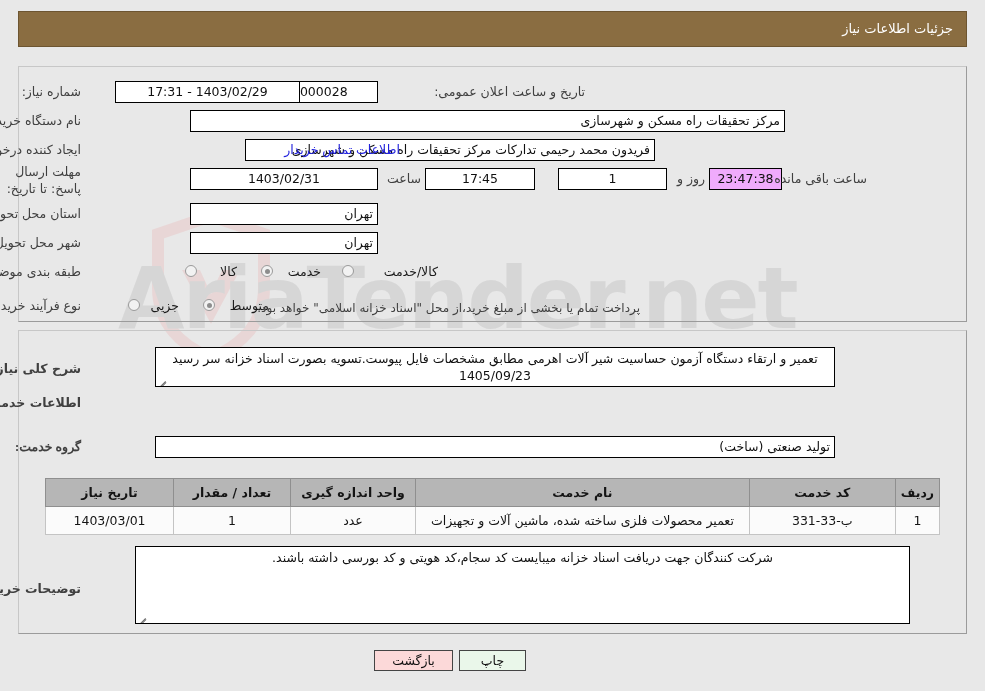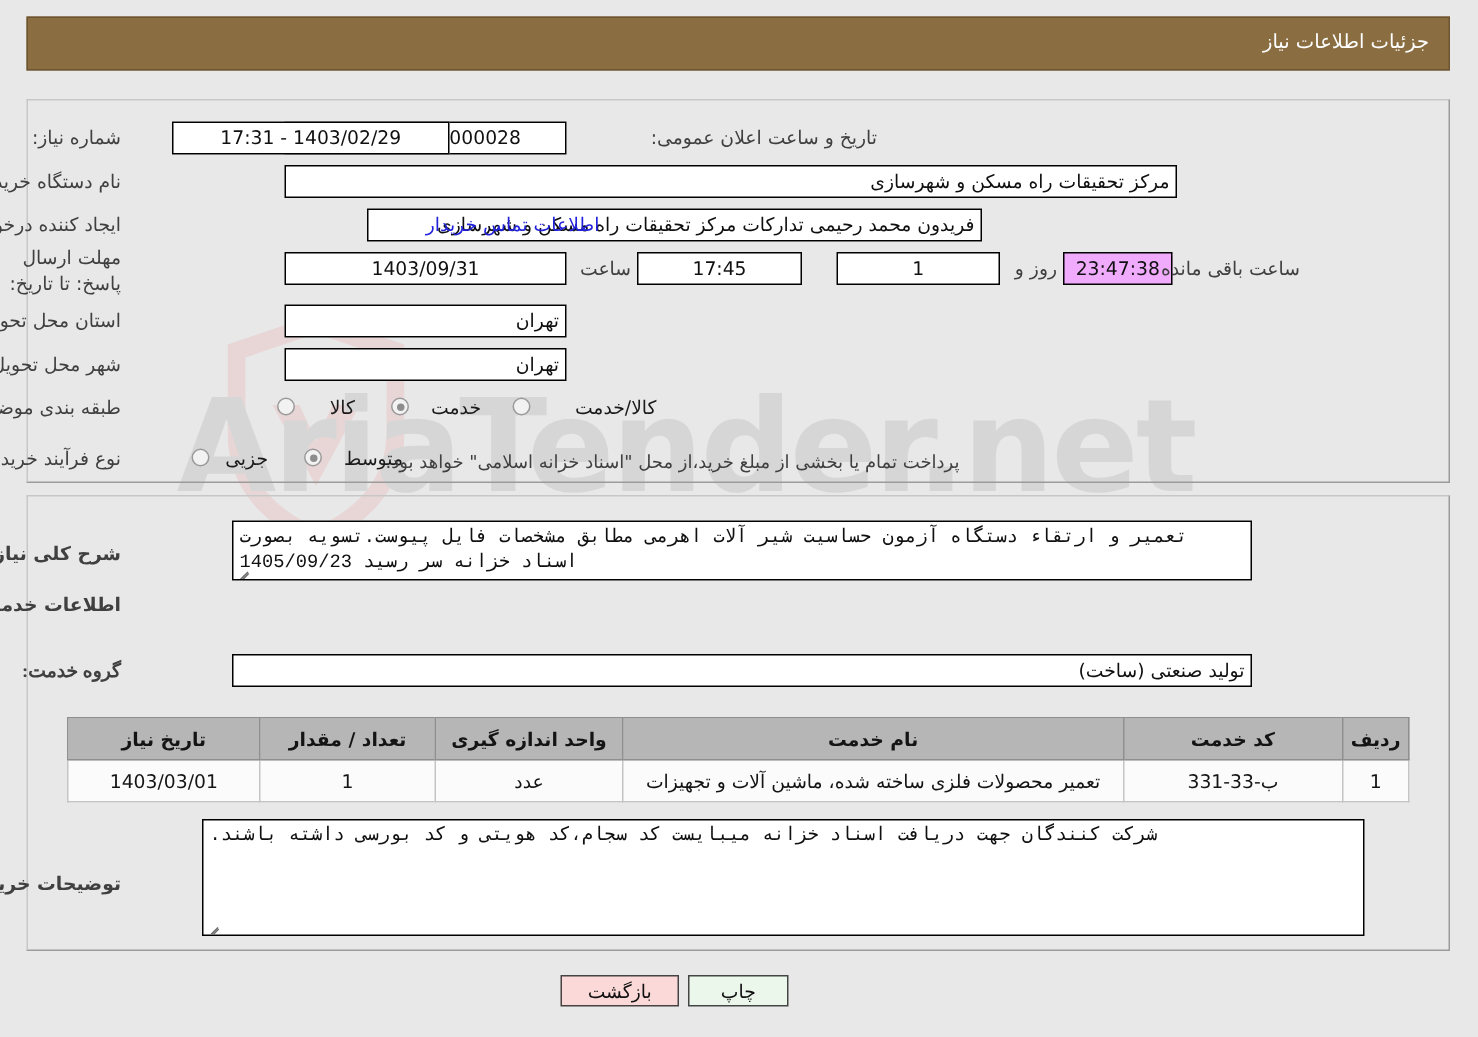--- a/index.html
+++ b/index.html
@@ -141,23 +141,22 @@
   
   .ta {
     position: absolute;
     box-sizing: border-box;
     background: #ffffff;
     border: 1px solid #000000;
     font-size: 12.5px;
     color: #101010;
     line-height: 17px;
     padding: 2px 4px 0 4px;
-    text-align: left;
+    text-align: center;
     overflow: hidden;
-    font-family: Liberation Mono, monospace;
   }
   .ta .grip {
     position: absolute;
     left: 2px; bottom: 0px;
     width: 10px; height: 10px;
   }
   .ta .grip i {
     position: absolute;
     background: #6a6a6a;
     height: 1px;
@@ -233,21 +232,21 @@
   <div class="lbl" style="right:904px; top:110px;">نام دستگاه خریدار:</div>
   <div class="fld rt" style="right:200px; top:110px; width:595px;">مرکز تحقیقات راه  مسکن و شهرسازی</div>
 
   <div class="lbl" style="right:904px; top:139px;">ایجاد کننده درخواست:</div>
   <div class="fld rt" style="right:330px; top:139px; width:410px;">فریدون محمد رحیمی تدارکات مرکز تحقیقات راه  مسکن و شهرسازی</div>
   <div class="link" style="right:585px; top:139px;">اطلاعات تماس خریدار</div>
 
   <div class="lbl" style="right:904px; top:163px; line-height:17px; white-space:normal; width:75px; text-align:right;">
     <span>مهلت ارسال پاسخ: تا تاریخ:</span>
   </div>
-  <div class="fld" style="right:607px; top:168px; width:188px;">1403/09/31</div>
+  <div class="fld" style="right:607px; top:168px; width:188px;">1403/02/31</div>
   <div class="lbl" style="right:564px; top:168px;">ساعت</div>
   <div class="fld" style="right:450px; top:168px; width:110px;">17:45</div>
   <div class="fld" style="right:318px; top:168px; width:109px;">1</div>
   <div class="lbl" style="right:280px; top:168px;">روز و</div>
   <div class="fld cream" style="right:203px; top:168px; width:73px;">23:47:38</div>
   <div class="lbl" style="right:118px; top:168px;">ساعت باقی مانده</div>
 
   <div class="lbl" style="right:904px; top:203px;">استان محل تحویل:</div>
   <div class="fld rt" style="right:607px; top:203px; width:188px;">تهران</div>
 

